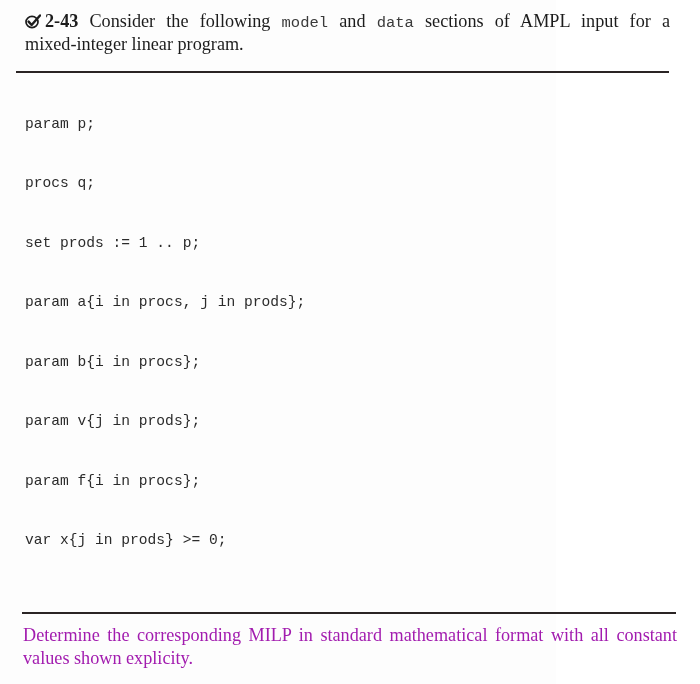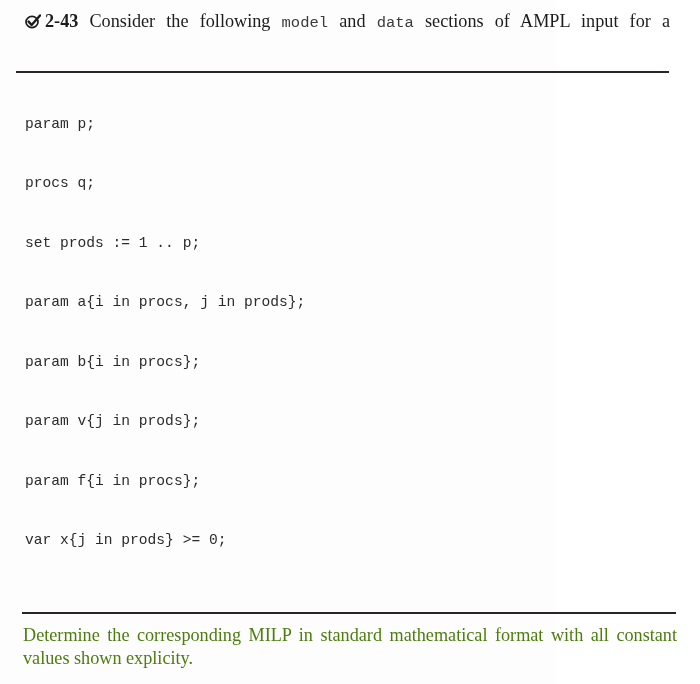--- a/index.html
+++ b/index.html
@@ -89,41 +89,42 @@
       height: 19.85px;
     }
     .question {
       position: absolute;
       left: 23px;
       top: 624px;
       width: 654px;
       font-family: "Liberation Serif", serif;
       font-size: 18.2px;
       line-height: 23px;
-      color: #4d7c0f;
+      color: #a21caf;
     }
     .question .qline1 {
       display: block;
       text-align: justify;
       text-align-last: justify;
     }
     .question .qline2 {
       display: block;
     }
   </style>
 </head>
 <body>
 
 <div class="page">
 
   <div class="prompt">
     <span class="line1"><svg class="check-icon" viewBox="0 0 16 15" xmlns="http://www.w3.org/2000/svg">
           <ellipse cx="7" cy="8" rx="6" ry="5.6" fill="none" stroke="#1c1c1c" stroke-width="1.7"></ellipse>
           <path d="M3.6 7.6 L6.6 11 L15 1.5" fill="none" stroke="#1c1c1c" stroke-width="2.4" stroke-linecap="round" stroke-linejoin="round"></path>
         </svg><span class="prob-num">2-43</span><span> Consider the following </span><span class="inline-code">model</span><span> and </span><span class="inline-code">data</span><span> sections of AMPL input for a</span></span>
+    <span class="line2">mixed-integer linear program.</span>
   </div>
 
   <div class="rule rule-top"></div>
 
   <div class="code">
     <span class="cl">param p;</span>
     <span class="cl">procs q;</span>
     <span class="cl">set prods := 1 .. p;</span>
     <span class="cl">param a{i in procs, j in prods};</span>
     <span class="cl">param b{i in procs};</span>

